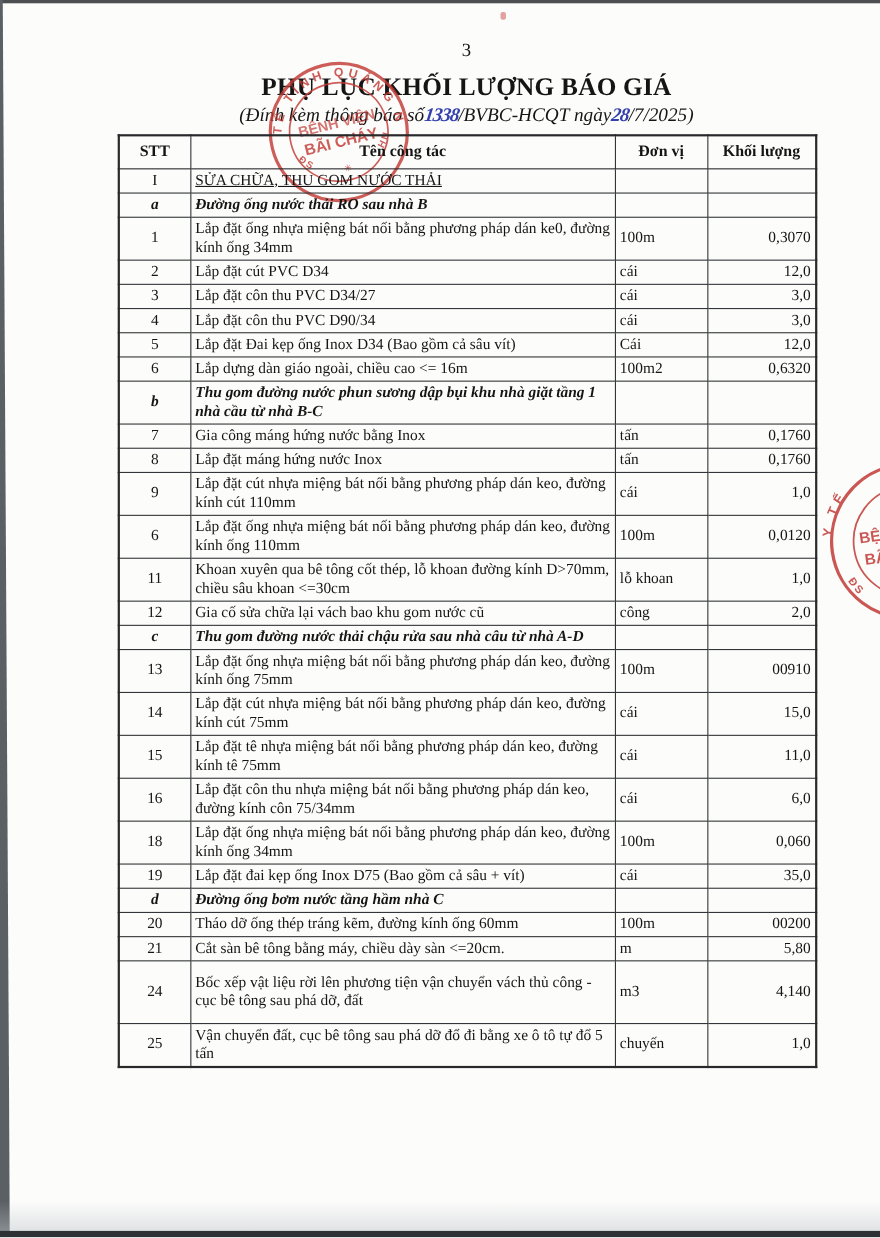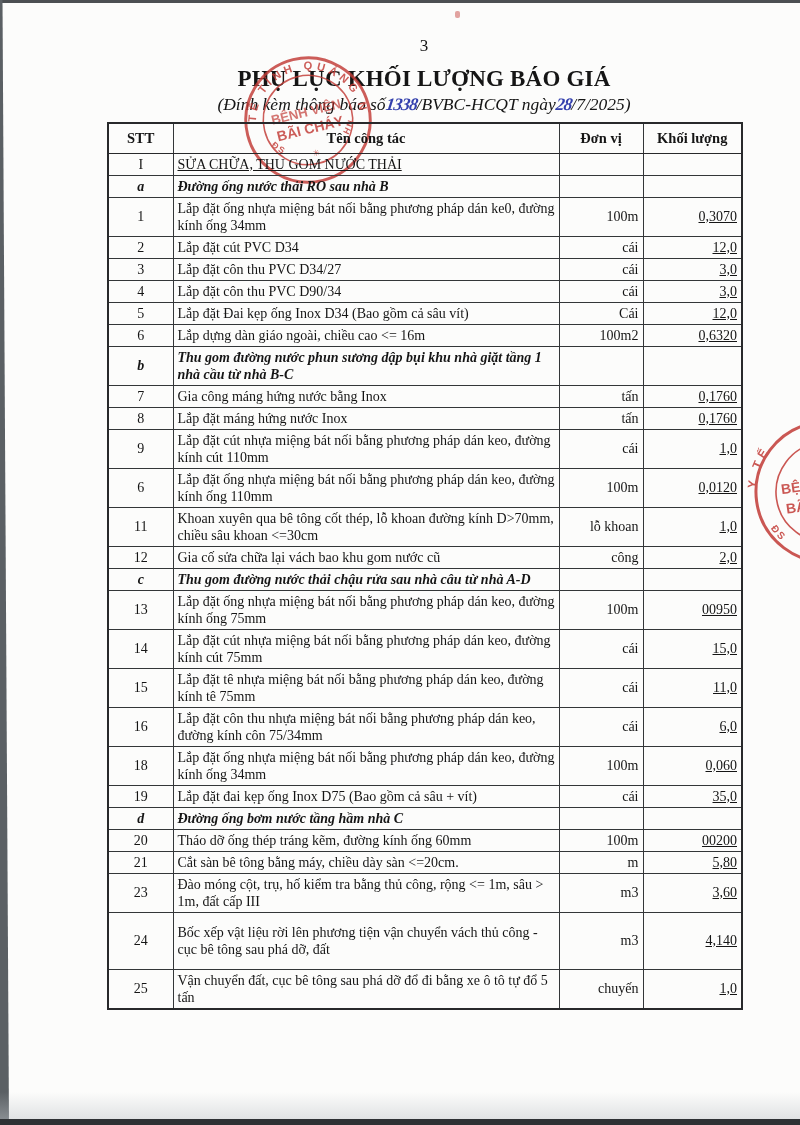--- a/index.html
+++ b/index.html
@@ -44,22 +44,22 @@
   table.quote col.c-name { width:386px; }
   table.quote col.c-unit { width:84px; }
   table.quote col.c-qty  { width:99px; }
   table.quote th, table.quote td { border:1px solid #333638; vertical-align:middle; }
   table.quote { border:2px solid #28292b; }
   table.quote thead th { font-weight:bold; text-align:center; height:30px;
                          font-size:14.5px; border-bottom:1.6px solid #28292b;margin-left:46px; }
   table.quote td { padding:2px 4px; }
   td.col-stt  { text-align:center; }
   td.col-name { padding-left:8px; padding-right:6px; }
-  td.col-unit { text-align:right; }
-  td.col-qty  { text-align:right; padding-right:7px;text-decoration:underline; }
+  td.col-unit { text-align:left; }
+  td.col-qty  { text-align:right; padding-right:7px; }
   tr.heading td.col-name { text-transform:none;text-decoration:underline; }
   tr.section td { font-weight:bold; font-style:italic; }
   tr.section td.col-stt { font-weight:bold; font-style:italic; }
   tr.tall td { padding-top:11px; padding-bottom:11px; }
 </style>
 </head>
 <body>
 
 <div class="page">
 
@@ -230,21 +230,21 @@
         <tr class="section">
           <td class="col-stt">c</td>
           <td class="col-name">Thu gom đường nước thải chậu rửa sau nhà câu từ nhà A-D</td>
           <td class="col-unit"></td>
           <td class="col-qty"></td>
         </tr>
         <tr class="item">
           <td class="col-stt">13</td>
           <td class="col-name">Lắp đặt ống nhựa miệng bát nối bằng phương pháp dán keo, đường kính ống 75mm</td>
           <td class="col-unit">100m</td>
-          <td class="col-qty">00950</td>
+          <td class="col-qty">00910</td>
         </tr>
         <tr class="item">
           <td class="col-stt">14</td>
           <td class="col-name">Lắp đặt cút nhựa miệng bát nối bằng phương pháp dán keo, đường kính cút 75mm</td>
           <td class="col-unit">cái</td>
           <td class="col-qty">15,0</td>
         </tr>
         <tr class="item">
           <td class="col-stt">15</td>
           <td class="col-name">Lắp đặt tê nhựa miệng bát nối bằng phương pháp dán keo, đường kính tê 75mm</td>
@@ -279,26 +279,20 @@
           <td class="col-stt">20</td>
           <td class="col-name">Tháo dỡ ống thép tráng kẽm, đường kính ống 60mm</td>
           <td class="col-unit">100m</td>
           <td class="col-qty">00200</td>
         </tr>
         <tr class="item">
           <td class="col-stt">21</td>
           <td class="col-name">Cắt sàn bê tông bằng máy, chiều dày sàn &lt;=20cm.</td>
           <td class="col-unit">m</td>
           <td class="col-qty">5,80</td>
-        </tr>
-        <tr class="item">
-          <td class="col-stt">23</td>
-          <td class="col-name">Đào móng cột, trụ, hố kiểm tra bằng thủ công, rộng &lt;= 1m, sâu &gt; 1m, đất cấp III</td>
-          <td class="col-unit">m3</td>
-          <td class="col-qty">3,60</td>
         </tr>
         <tr class="item tall">
           <td class="col-stt">24</td>
           <td class="col-name">Bốc xếp vật liệu rời lên phương tiện vận chuyển vách thủ công - cục bê tông sau phá dỡ, đất</td>
           <td class="col-unit">m3</td>
           <td class="col-qty">4,140</td>
         </tr>
         <tr class="item">
           <td class="col-stt">25</td>
           <td class="col-name">Vận chuyển đất, cục bê tông sau phá dỡ đổ đi bằng xe ô tô tự đổ 5 tấn</td>

